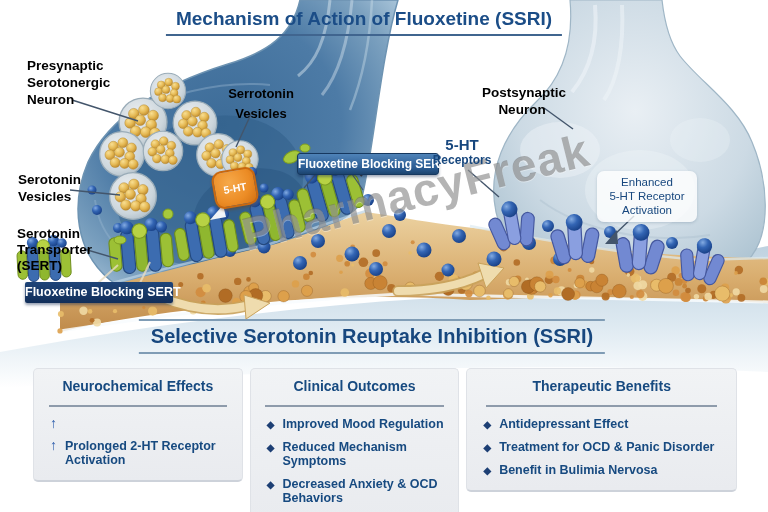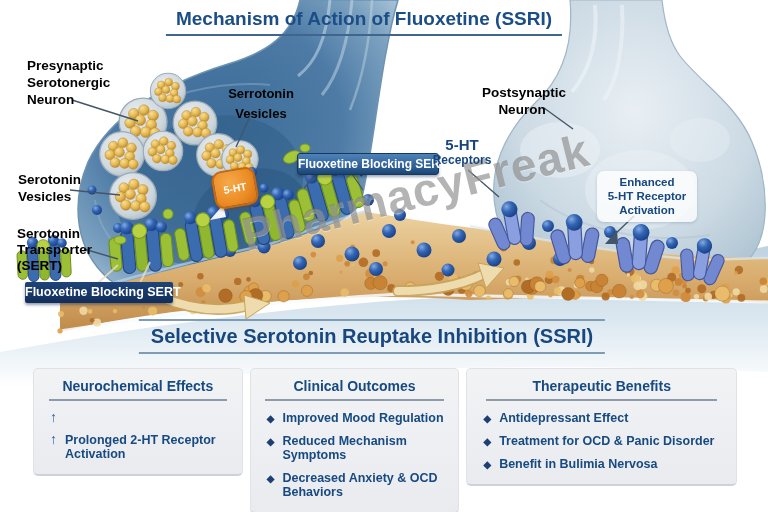--- a/index.html
+++ b/index.html
@@ -18,37 +18,37 @@
          background:linear-gradient(180deg,#1e4478 0%,#122e59 100%);border-radius:2px;
          box-shadow:0 2px 3px rgba(20,40,80,.45);}
   .badge.center{left:297px;top:153px;width:140px;height:20px;line-height:20px;font-size:12px;
          background:linear-gradient(180deg,#4f83b8 0%,#2a5b92 70%,#1c446f 100%);
          border-radius:3px;border:1px solid #16385f;box-shadow:0 2px 3px rgba(20,40,80,.4);}
   .ht-label{left:428px;top:136px;width:68px;text-align:center;}
   .ht-label .l1{display:block;font-size:15px;font-weight:bold;color:#17477e;}
   .ht-label .l2{display:block;font-size:12px;font-weight:bold;color:#17477e;}
   .enhanced{left:597px;top:171px;width:100px;padding:4px 0 5px 0;text-align:center;
          background:rgba(255,255,255,.78);border-radius:7px;font-size:11.5px;line-height:14px;
-         font-weight:bold;color:#17477e;white-space:pre-line;box-shadow:0 1px 3px rgba(60,90,120,.25);}
+         font-weight:normal;color:#17477e;white-space:pre-line;box-shadow:0 1px 3px rgba(60,90,120,.25);}
   .tag5ht{left:213px;top:169px;width:40px;height:34px;line-height:34px;text-align:center;
          background:radial-gradient(circle at 38% 32%,#f6a94a,#ec8c25 60%,#d06f12);
          border:2px solid #c9680f;border-radius:10px;transform:rotate(-10deg);
          color:#fff;font-weight:bold;font-size:10.5px;box-shadow:0 2px 3px rgba(120,60,0,.4);}
   .banner1{left:362px;top:302px;transform:translateX(-50%);font-size:14px;font-weight:bold;
          color:#17477e;white-space:nowrap;}
   .banner1 .uparr{color:#2b5cab;font-size:15px;margin-right:5px;}
   .banner2{left:372px;top:319px;transform:translateX(-50%);text-align:center;
          border-top:2px solid #7f9cb5;border-bottom:2px solid #7f9cb5;padding:4px 12px;
          font-size:20px;font-weight:bold;color:#17477e;white-space:nowrap;}
   .panels{position:absolute;left:33px;top:368px;width:704px;display:flex;gap:7px;
          align-items:flex-start;}
   .panel{background:linear-gradient(180deg,#f1f3f5 0%,#e9ebef 100%);border:1px solid #dfe2e7;
          border-bottom:2px solid #cdd2da;border-radius:5px;box-sizing:border-box;}
   .panel h3{margin:9px auto 0 auto;width:86%;text-align:center;font-size:14px;color:#174a80;
-         border-bottom:2px solid #8e9bab;padding-bottom:5px;font-weight:bold;}
+         border-bottom:2px solid #8e9bab;padding-bottom:11px;font-weight:bold;}
   .rows{padding:10px 10px 4px 16px;}
   .row{display:flex;gap:8px;margin-bottom:9px;font-size:12.5px;font-weight:bold;color:#174a80;
        align-items:flex-start;line-height:14px;}
   .b{flex:0 0 auto;}
   .b.arrow{color:#2b5cab;font-size:14px;font-weight:900;line-height:13px;}
   .b.diamond{color:#1d3f74;font-size:10px;line-height:13px;padding-top:1px;}
 </style>
 </head>
 <body>
 

